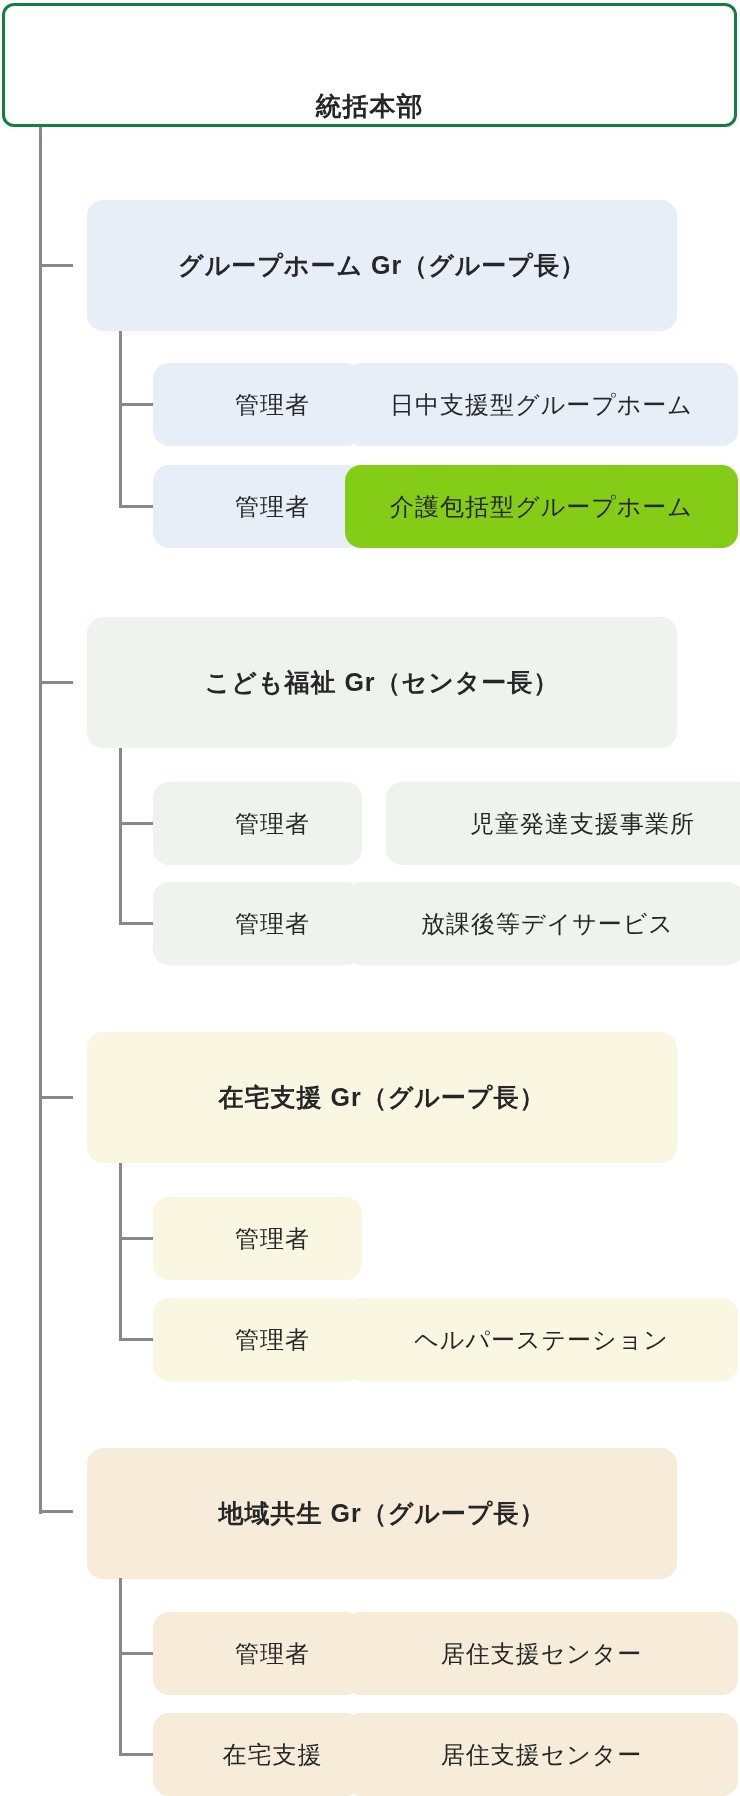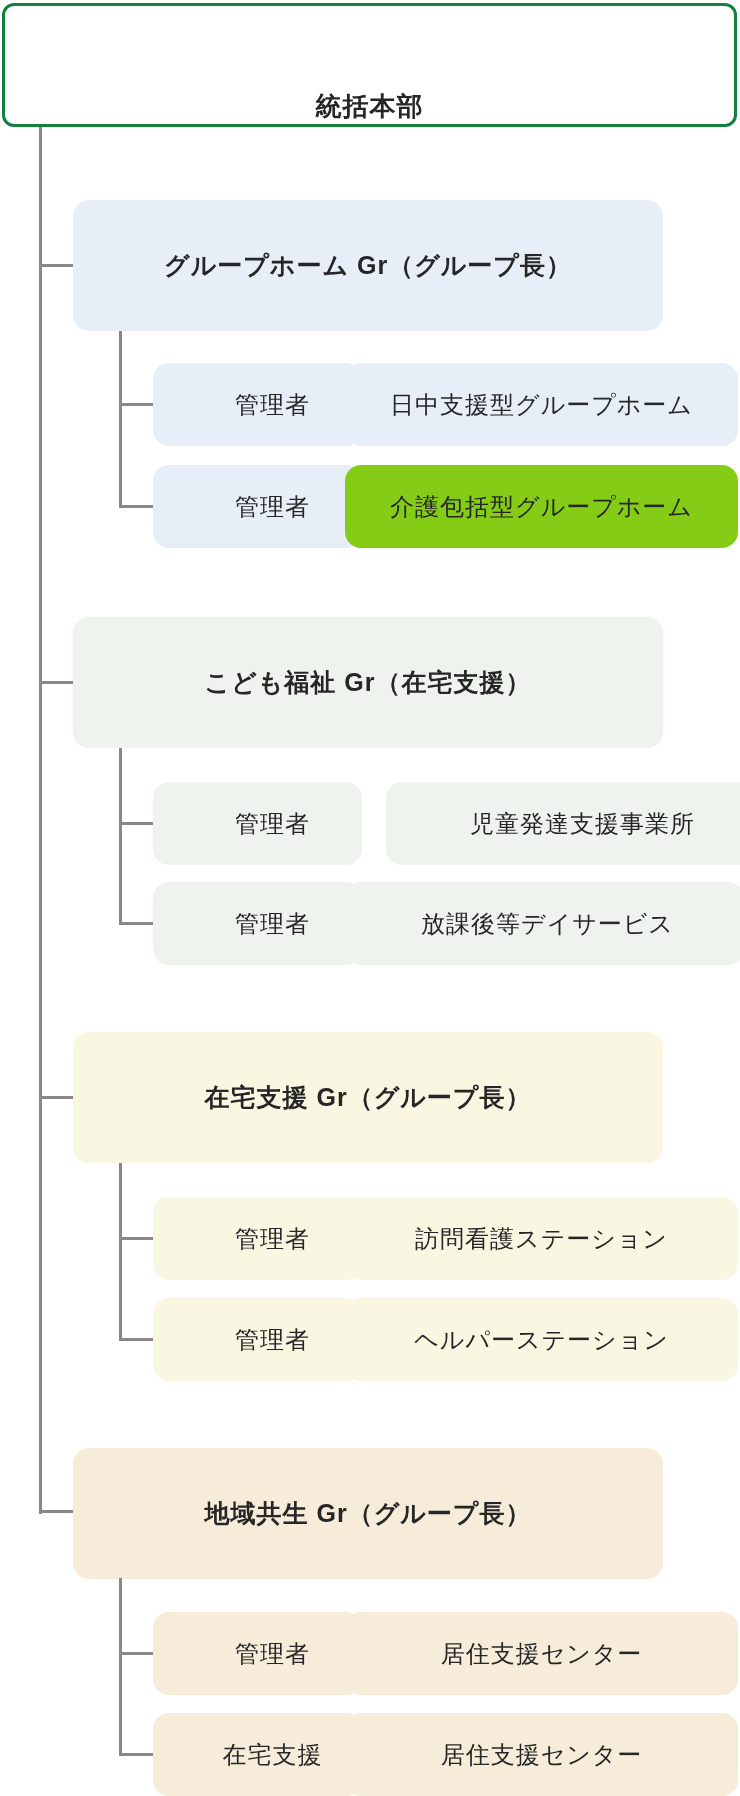--- a/index.html
+++ b/index.html
@@ -26,21 +26,21 @@
   
   .vline, .stub { position: absolute; background: #888888; }
   .vline { width: 3px; }
   .stub  { height: 3px; width: 34px; left: 39px; }
   .main-vline { left: 39px; top: 127px; height: 1387px; }
   .child-vline { left: 119px; }
   .child-stub { left: 119px; }
   
   .gbox {
     position: absolute;
-    left: 73px; width: 590px; height: 131px;
+    left: 87px; width: 590px; height: 131px;
     border-radius: 16px;
     display: flex; align-items: center; justify-content: center;
   }
   .gtitle { font-size: 25px; font-weight: 700; letter-spacing: 1px; }
   
   .role, .entity {
     position: absolute;
     height: 83px;
     border-radius: 16px;
     display: flex; align-items: center; justify-content: center;
@@ -75,21 +75,21 @@
   <div class="stub child-stub" style="top:505px"></div>
   <div class="role" style="top: 465px; background-color: rgb(232, 238, 248);">
     <span>管理者</span>
   </div>
   <div class="entity" style="top: 465px; background-color: #84cc16;">
     <span>介護包括型グループホーム</span>
   </div>
 
   <div class="stub" style="top:681px"></div>
   <div class="gbox" style="top: 617px; background-color: rgb(238, 243, 238);">
-    <span class="gtitle">こども福祉 Gr（在宅支援）</span>
+    <span class="gtitle">こども福祉 Gr（センター長）</span>
   </div>
   <div class="vline child-vline" style="top:748px;height:177px"></div>
   <div class="stub child-stub" style="top:822px"></div>
   <div class="role" style="top: 782px; background-color: rgb(238, 243, 238);">
     <span>管理者</span>
   </div>
   <div class="entity" style="top: 782px; background-color: rgb(238, 243, 238); margin-left: 41px;">
     <span>児童発達支援事業所</span>
   </div>
   <div class="stub child-stub" style="top:922px"></div>
@@ -101,23 +101,20 @@
   </div>
 
   <div class="stub" style="top:1096px"></div>
   <div class="gbox" style="top: 1032px; background-color: rgb(249, 247, 226);">
     <span class="gtitle">在宅支援 Gr（グループ長）</span>
   </div>
   <div class="vline child-vline" style="top:1163px;height:178px"></div>
   <div class="stub child-stub" style="top:1237px"></div>
   <div class="role" style="top: 1197px; background-color: rgb(249, 247, 226);">
     <span>管理者</span>
-  </div>
-  <div class="entity" style="top: 1197px; background-color: rgb(249, 247, 226);">
-    <span>訪問看護ステーション</span>
   </div>
   <div class="stub child-stub" style="top:1338px"></div>
   <div class="role" style="top: 1298px; background-color: rgb(249, 247, 226);">
     <span>管理者</span>
   </div>
   <div class="entity" style="top: 1298px; background-color: rgb(249, 247, 226);">
     <span>ヘルパーステーション</span>
   </div>
 
   <div class="stub" style="top:1510px"></div>

